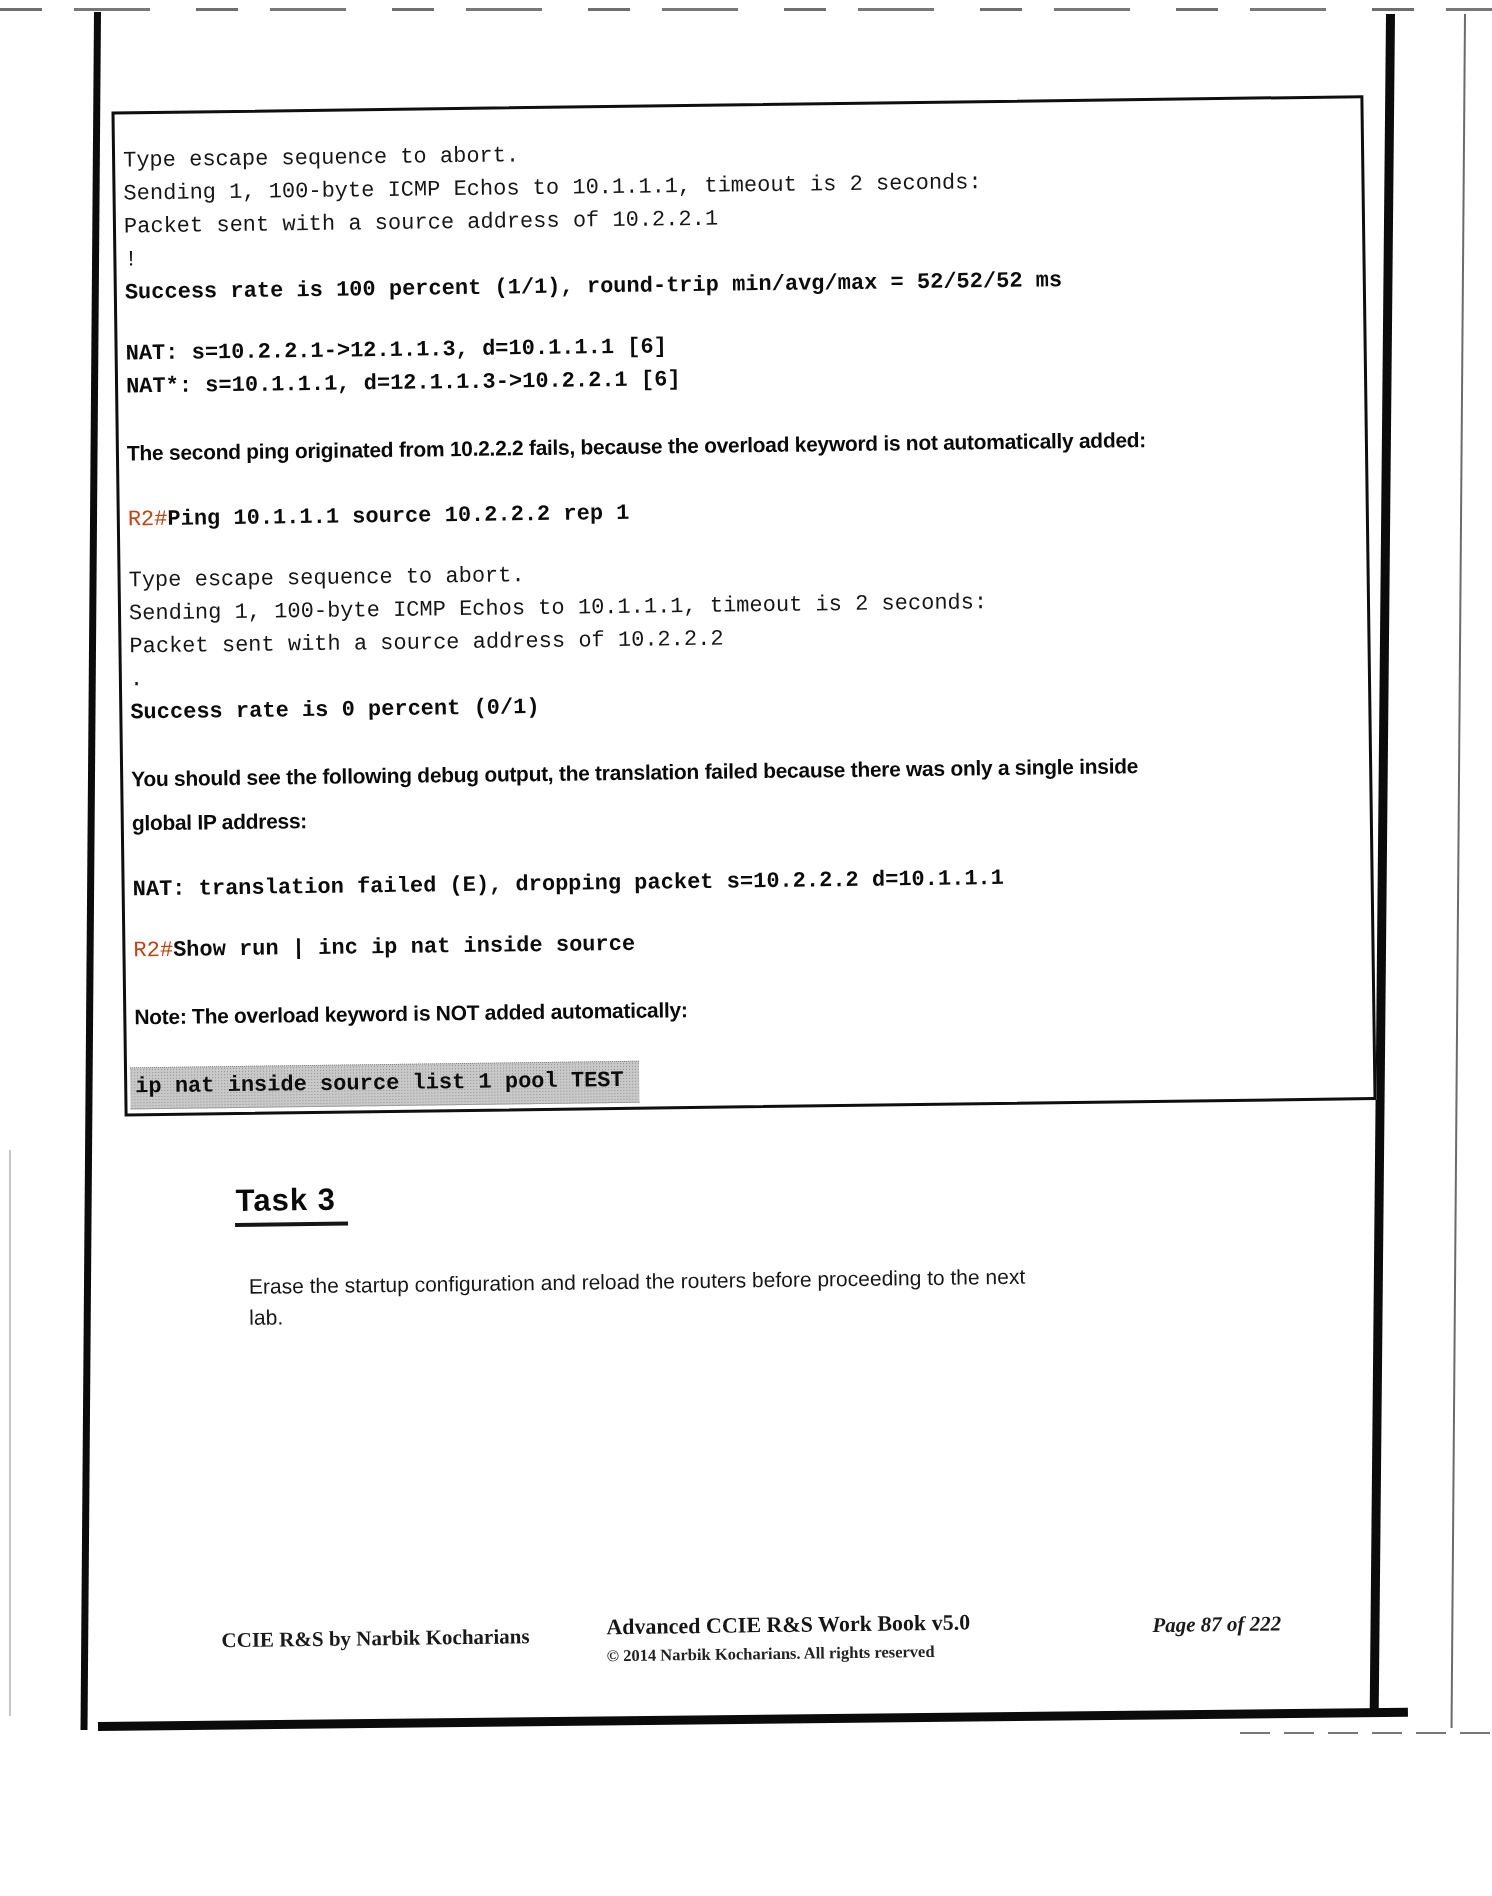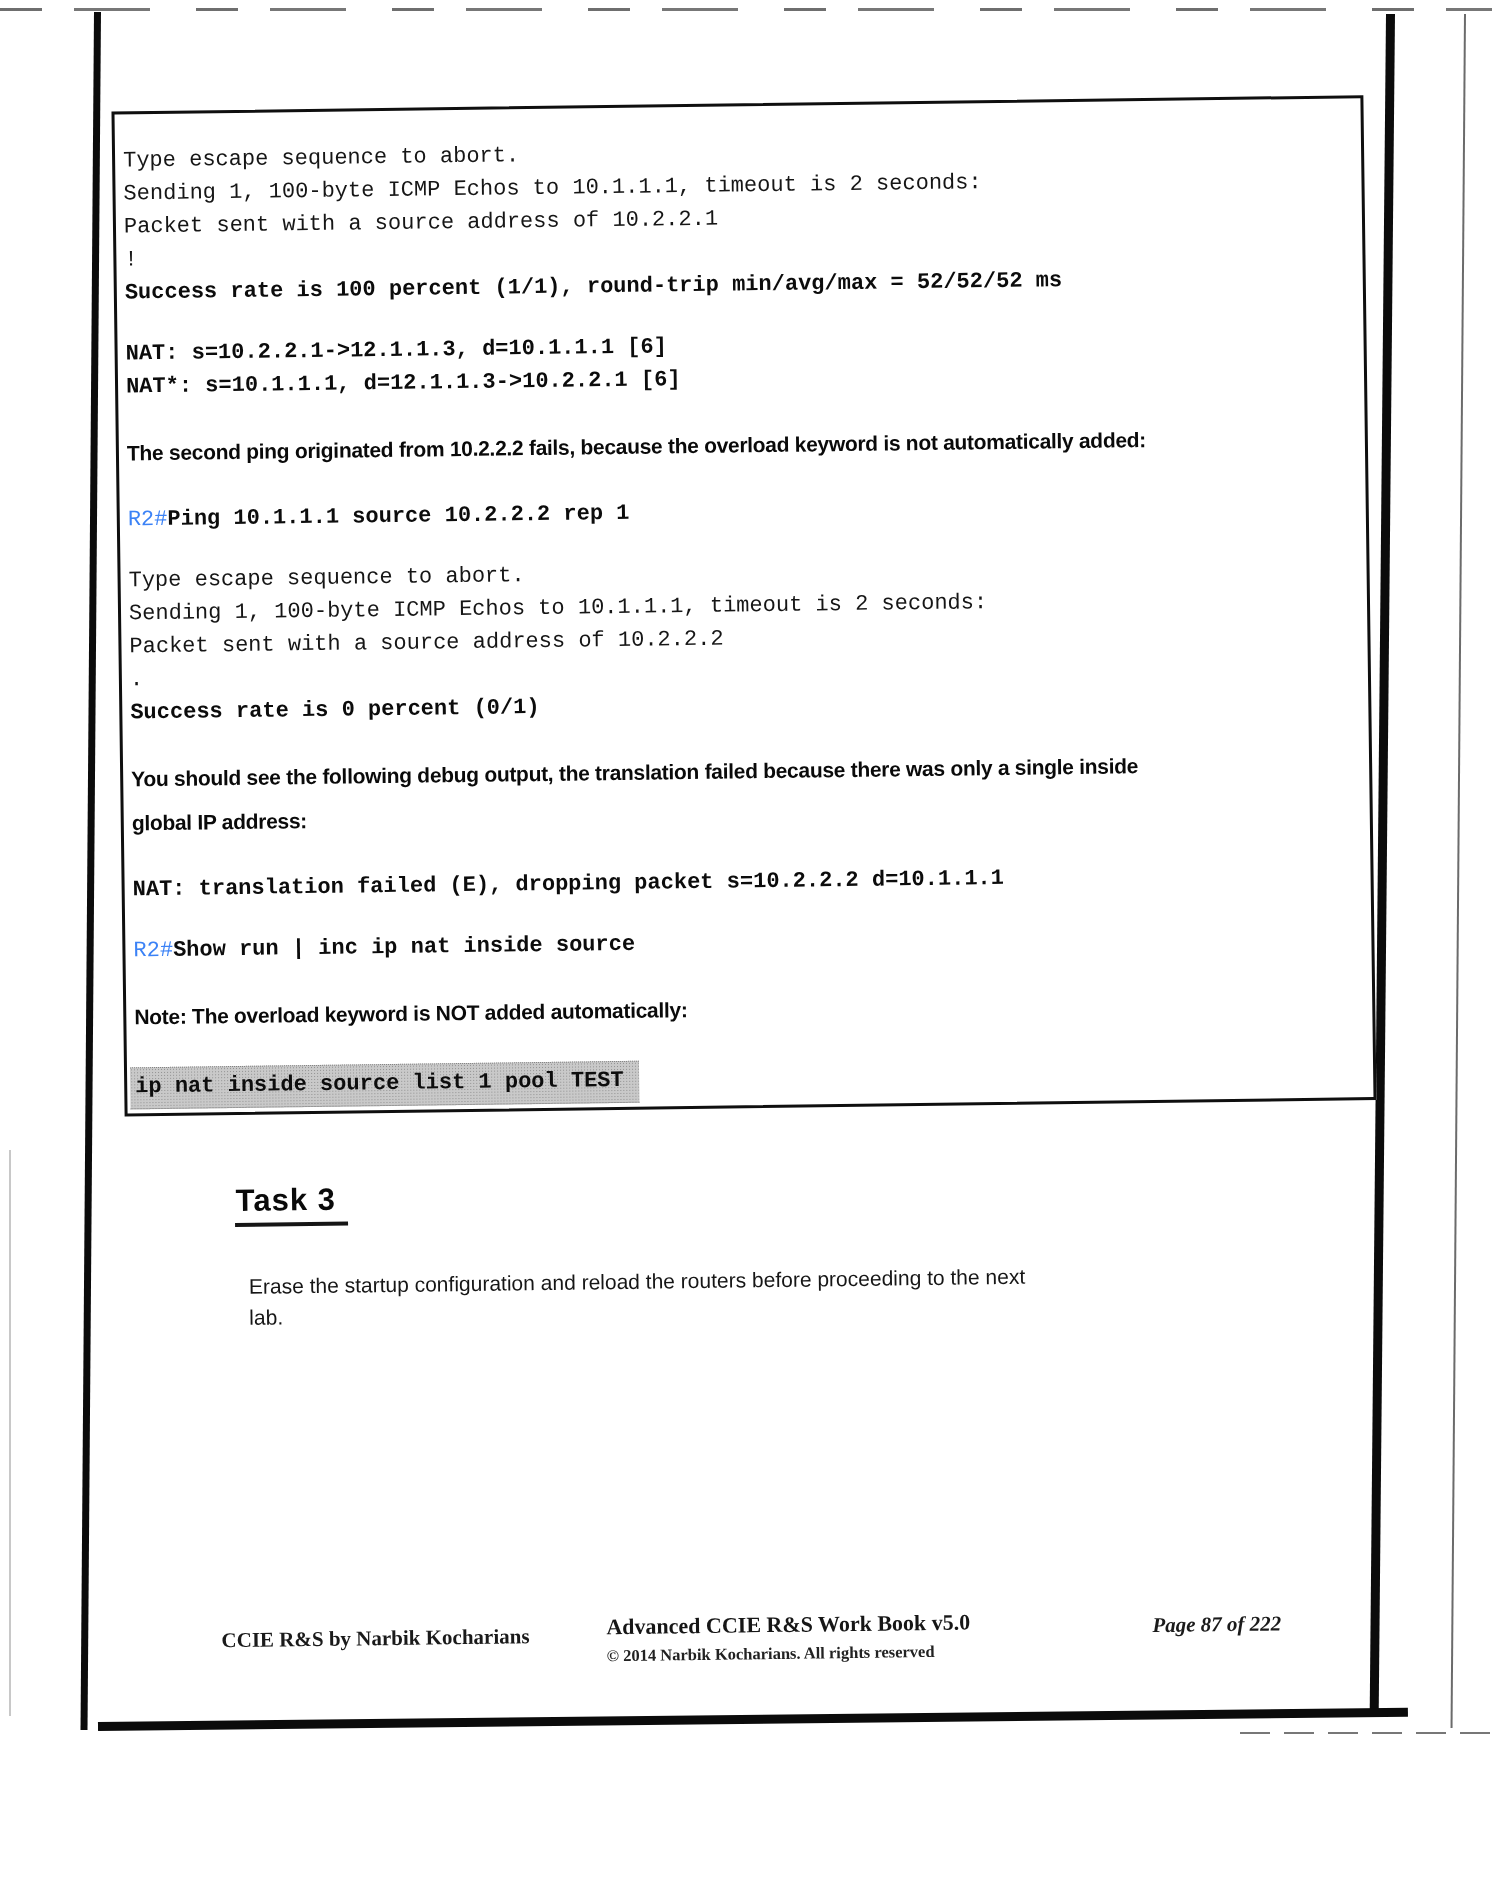--- a/index.html
+++ b/index.html
@@ -42,21 +42,21 @@
     box-sizing:border-box;
     border:3px solid #0f0f0f;
     padding:30px 10px 0 8px;
     background:#fff;
   }
   .m  { font:22px/33px "Liberation Mono","DejaVu Sans Mono",monospace; white-space:pre; color:#161616; }
   .mb { font:bold 22px/33px "Liberation Mono","DejaVu Sans Mono",monospace; white-space:pre; color:#0c0c0c; }
   .sb { font-family:"Liberation Sans",sans-serif; font-weight:bold; font-size:21px; line-height:44px;
         letter-spacing:-0.3px; color:#0a0a0a; white-space:nowrap; }
   .blank { height:28px; }
-  .cmd .p { font-weight:normal; color:#3b82f6; }
+  .cmd .p { font-weight:normal; color:#c2410c; }
   .cmd .c { font-weight:bold; color:#0c0c0c; }
   .hl {
     display:inline-block;
     font:bold 22px/30px "Liberation Mono","DejaVu Sans Mono",monospace;
     white-space:pre;
     color:#0d0d0d;
     background-color:#c9c9c9;
     background-image:radial-gradient(rgba(0,0,0,0.28) 0.8px, transparent 0.9px);
     background-size:3px 3px;
     border-top:1px dotted #828282;

